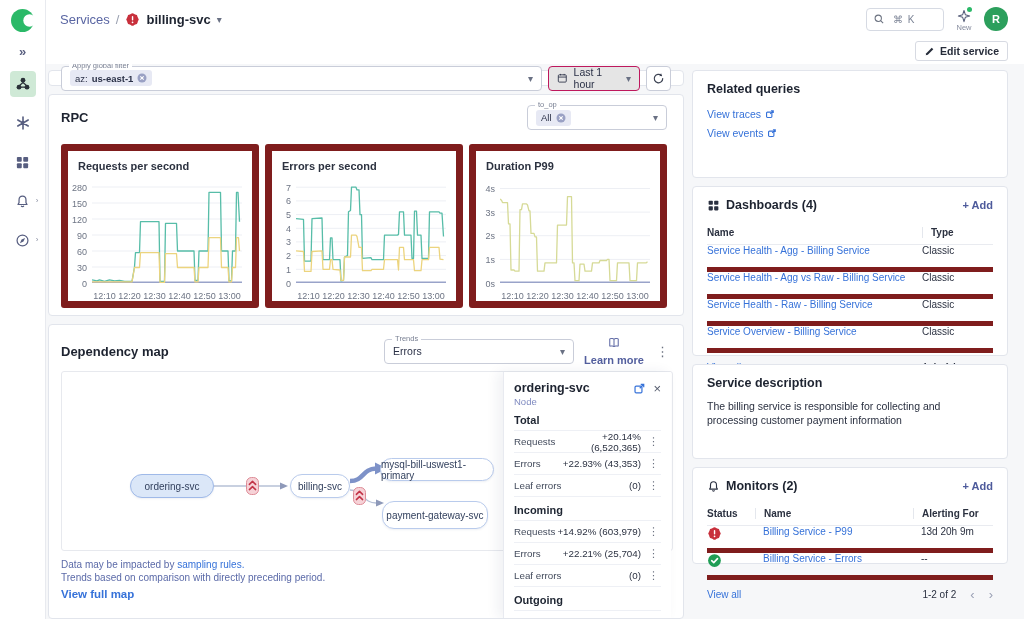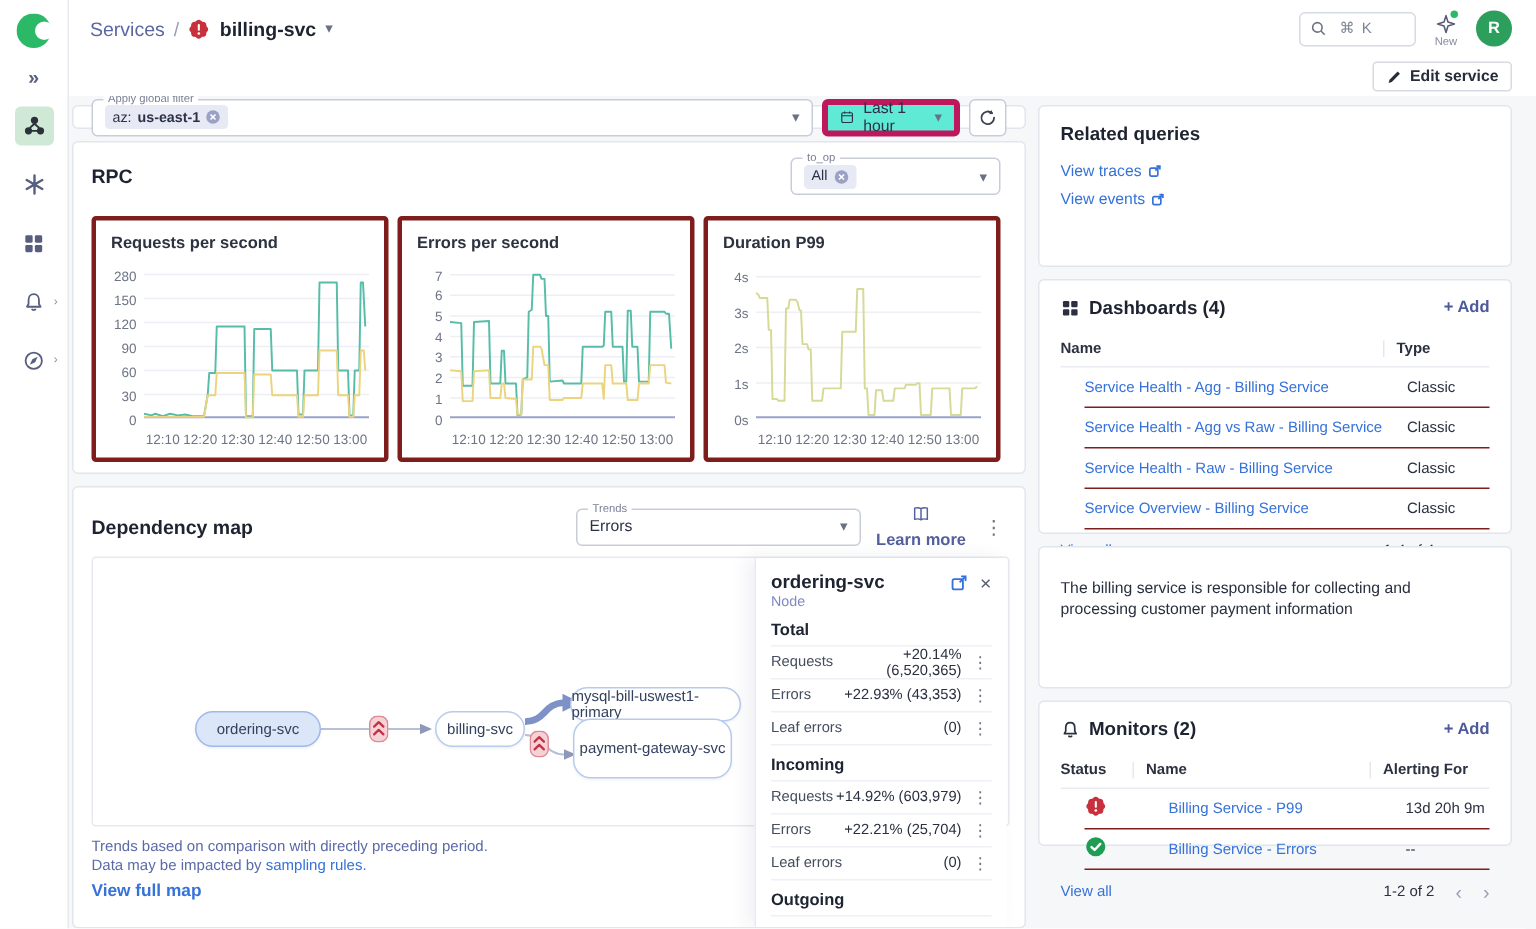--- a/index.html
+++ b/index.html
@@ -40,30 +40,30 @@
   .card { background:#fff; border:1px solid #e2e5ec; border-radius:4px; }
 
   
   .filter-card { height:16px; display:flex; align-items:center; gap:6px; padding:0 12px; }
   .fieldset { position:relative; border:1px solid #c9cdd9; border-radius:4px; height:25px; display:flex; align-items:center; padding:0 8px; background:#fff; cursor:pointer; }
   .fieldset .flabel { position:absolute; top:-6px; left:7px; background:#fff; font-size:7.5px; color:#7a8194; padding:0 3px; white-space:nowrap; }
   .fieldset .fcaret { margin-left:auto; }
   .global-filter { flex:1; }
   .chip { display:flex; align-items:center; gap:4px; background:#e7e9f4; border-radius:3px; height:16px; padding:0 5px; font-size:9.5px; color:#2b3147; cursor:pointer; }
   .chip b { font-weight:700; }
-  .timebox { height:25px; border:4px solid #be185d; border-radius:4px; background:#5eead4; display:flex; align-items:center; gap:6px; padding:0 8px; font-size:10.5px; color:#2b3147; cursor:pointer; width:92px; }
+  .timebox { height:25px; border:1px solid #be185d; border-radius:4px; background:#e5e5e5; display:flex; align-items:center; gap:6px; padding:0 8px; font-size:10.5px; color:#2b3147; cursor:pointer; width:92px; }
   .iconbtn { width:25px; height:25px; border:1px solid #c9cdd9; border-radius:4px; background:#fff; display:flex; align-items:center; justify-content:center; cursor:pointer; flex-shrink:0; }
 
   
   .rpc-card { height:222px; padding:10px 12px; }
   .rpc-head { display:flex; align-items:center; }
   .sect-title { font-size:13px; font-weight:700; color:#1d2330; }
   .toop { width:140px; margin-left:auto; margin-right:4px; }
   .charts { display:flex; gap:6px; margin-top:14px; }
-  .chart-box { width:198px; height:164px; border:3px solid #7f1d1d; border-radius:3px; padding:9px 10px; background:#fff; }
+  .chart-box { width:198px; height:164px; border:7px solid #7f1d1d; border-radius:3px; padding:9px 10px; background:#fff; }
   .chart-title { font-size:11px; font-weight:600; color:#2c3240; }
   .chart-area { display:flex; margin-top:7px; }
   .ylabs { position:relative; width:26px; font-size:9px; color:#6d7484; }
   .ylabs span { position:absolute; right:5px; }
   .plot { position:relative; }
   .xlabs { position:relative; height:14px; font-size:9px; color:#6d7484; }
   .xlabs span { position:absolute; top:4px; transform:translateX(-50%); white-space:nowrap; }
 
   
   .dep-card { flex:1; padding:12px; position:relative; overflow:hidden; }
@@ -91,21 +91,21 @@
   .np-row .val { color:#2a3040; text-align:right; }
   .np-row .kebab { font-size:11px; margin-left:5px; }
 
   
   .railcard { padding:11px 14px; }
   .rc-head { display:flex; align-items:center; gap:6px; }
   .rc-title { font-size:12.5px; font-weight:700; color:#1d2330; }
   .rc-add { margin-left:auto; font-size:11px; font-weight:600; color:#4d5a9b; cursor:pointer; }
   .linkrow { display:flex; align-items:center; gap:4px; font-size:10.5px; color:#3672d9; cursor:pointer; margin-top:7px; }
   .thead { display:flex; font-size:10px; font-weight:700; color:#2b3140; padding:7px 0 6px; border-bottom:1px solid #e9ebf0; margin-top:8px; }
-  .trow { display:flex; align-items:center; padding:0; height:27px; border-bottom:1px solid #7f1d1d; font-size:10px;margin-left:16px; }
+  .trow { display:flex; padding:0; height:27px; border-bottom:5px solid #7f1d1d; font-size:10px; }
   .col-div { border-left:1px solid #e4e7ed; padding-left:8px; }
   .cell-link { color:#3672d9; cursor:pointer; }
   .cell-plain { color:#2a3040; }
   .tfoot { display:flex; align-items:center; padding-top:9px; font-size:10px; }
   .viewall { color:#3672d9; cursor:pointer; }
   .range { margin-left:auto; color:#2a3040; }
   .pager { display:flex; gap:14px; margin-left:14px; color:#9aa0b5; font-size:13px; }
   .pager span { cursor:pointer; line-height:10px; }
   .desc-body { font-size:10.5px; color:#2a3040; line-height:14px; margin-top:9px; }
   .c-name { width:215px; } .c-type { flex:1; }
@@ -384,28 +384,28 @@
 
           <div class="node-pill selected" style="left:68px;top:102px;width:84px;height:24px">
               <span>ordering-svc</span>
             </div>
           <div class="node-pill" style="left:228px;top:102px;width:60px;height:24px">
               <span>billing-svc</span>
             </div>
           <div class="node-pill" style="left:318px;top:86px;width:114px;height:23px">
               <span>mysql-bill-uswest1-primary</span>
             </div>
-          <div class="node-pill" style="left:320px;top:107px;width:106px;height:40px">
+          <div class="node-pill" style="left:320px;top:129px;width:106px;height:28px">
               <span>payment-gateway-svc</span>
             </div>
         </div>
 
         <div class="dep-notes">
+          <div><span>Data may be impacted by </span><span class="blue">sampling rules.</span></div>
           <div>Trends based on comparison with directly preceding period.</div>
-          <div><span>Data may be impacted by </span><span class="blue">sampling rules.</span></div>
         </div>
         <div class="viewmap">View full map</div>
 
         <div class="nodepanel">
           <div class="np-head">
             <span class="np-title">ordering-svc</span>
             <svg width="13" height="13" viewBox="0 0 16 16">
               <rect x="2.5" y="5" width="8.5" height="8.5" rx="1.4" stroke="#3672d9" stroke-width="1.5" fill="none"></rect>
               <path d="M9.5 2.8 H13.2 V6.5 M13 3 L8.3 7.7" stroke="#3672d9" stroke-width="1.5" fill="none"></path>
             </svg>
@@ -509,20 +509,23 @@
           <span class="viewall">View all</span>
           <span class="range">1-4 of 4</span>
           <span class="pager">
               <span>‹</span>
               <span>›</span>
             </span>
         </div>
       </div>
 
       <div class="card railcard" style="height:95px">
+        <div class="rc-head">
+            <span class="rc-title">Service description</span>
+          </div>
         <div class="desc-body">The billing service is responsible for collecting and processing customer payment information</div>
       </div>
 
       <div class="card railcard" style="height:97px">
         <div class="rc-head">
           <svg width="13" height="13" viewBox="0 0 16 16">
               <path d="M8 2.2 C5.7 2.2 4.3 4 4.3 6.4 V9.2 L3.2 11.2 H12.8 L11.7 9.2 V6.4 C11.7 4 10.3 2.2 8 2.2 Z" stroke="#2a3040" stroke-width="1.4" fill="none" stroke-linejoin="round"></path>
               <path d="M6.6 12.8 A1.5 1.5 0 0 0 9.4 12.8" stroke="#2a3040" stroke-width="1.4" fill="none"></path>
             </svg>
           <span class="rc-title">Monitors (2)</span>

